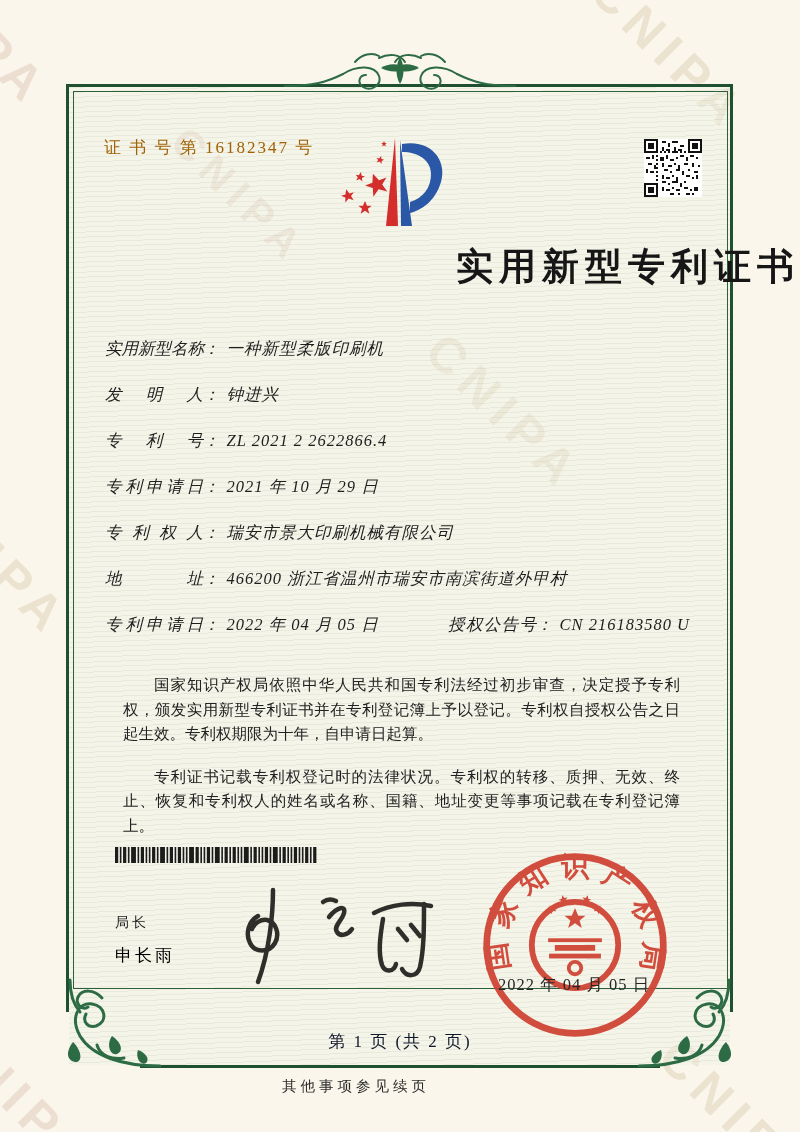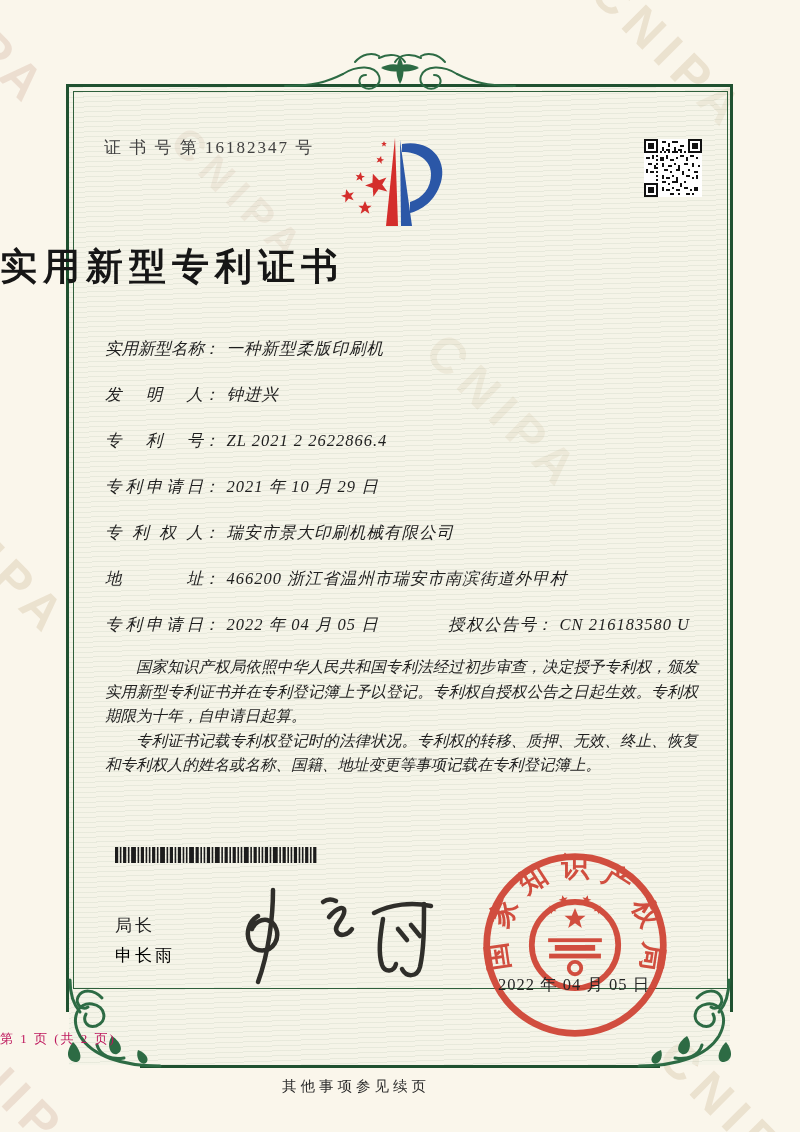--- a/index.html
+++ b/index.html
@@ -29,54 +29,54 @@
   }
   .b-top{left:66px;top:84px;width:667px;height:3px;background:#1f5130;z-index:2;}
   .b-left{left:66px;top:84px;width:3px;height:928px;background:#1f5130;z-index:2;}
   .b-right{left:730px;top:84px;width:3px;height:928px;background:#1f5130;z-index:2;}
   .b-bottom{left:140px;top:1065px;width:520px;height:3px;background:#1f5130;z-index:2;}
   .b-inner{
     left:73px;top:91px;width:653px;height:896px;border:1px solid #2e5f3b;z-index:2;
   }
   .ornament{z-index:3;}
   
-  .cert-no{left:104px;top:136px;font-size:17px;letter-spacing:2px;z-index:4;color:#404040;}
+  .cert-no{left:104px;top:136px;font-size:17px;letter-spacing:2px;z-index:4;color:#a16207;}
   .logo{left:338px;top:132px;z-index:4;}
   .qr{left:644px;top:139px;z-index:4;}
   .title{
-    left:0;top:242px;width:800px;text-align:left;z-index:4;
+    left:0;top:242px;width:800px;text-align:right;z-index:4;
     font-size:37px;font-weight:bold;letter-spacing:6px;color:#161616;
   }
   
   .fields{left:105px;top:338px;width:600px;z-index:4;font-size:16.5px;font-style:italic;}
   .field-row{position:relative;height:46px;white-space:nowrap;}
   .flabel{
     display:inline-block;width:98px;vertical-align:top;
     text-align:justify;text-align-last:justify;color:#1e1e1e;
   }
   .fcolon{display:inline-block;color:#1e1e1e;}
   .fvalue{display:inline-block;margin-left:7px;letter-spacing:1px;color:#1e1e1e;}
   .grant-no{position:absolute;left:315px;top:0;margin-left:28px;}
   .grant-no .flabel{width:88px;}
   
   .paras{left:105px;top:655px;width:593px;z-index:4;
     font-size:15.5px;line-height:24.5px;text-align:justify;color:#222;}
-  .paras p{margin:0;text-indent:2em;font-style:italic;}
+  .paras p{margin:18px;text-indent:2em;}
   
   .barcode{left:115px;top:847px;z-index:4;}
   .issuer-title{left:115px;top:914px;z-index:4;
-    font-family:"Liberation Sans","DejaVu Sans",sans-serif;font-size:17px;letter-spacing:3px;color:#232323;}
+    font-family:"Liberation Sans","DejaVu Sans",sans-serif;font-size:14px;letter-spacing:3px;color:#232323;}
   .issuer-name{left:115px;top:944px;z-index:4;
     font-family:"Liberation Sans","DejaVu Sans",sans-serif;font-size:17px;letter-spacing:3px;color:#000000;}
   .signature{left:228px;top:884px;z-index:4;}
   .seal{left:479px;top:849px;z-index:5;opacity:0.93;}
   .seal-date{left:498px;top:974px;width:150px;z-index:6;
     font-size:16.5px;letter-spacing:1px;color:#262626;white-space:nowrap;}
-  .page-info{left:0;top:1030px;width:800px;z-index:4;
-    font-size:13px;letter-spacing:2px;color:#be185d;}
+  .page-info{left:0;top:1030px;width:800px;text-align:center;z-index:4;
+    font-size:17px;letter-spacing:2px;color:#0f172a;}
   .footer-note{left:0;top:1077px;width:712px;text-align:center;z-index:4;
     font-size:14.5px;letter-spacing:4px;color:#2b2b2b;}
 </style>
 </head>
 <body>
 
 <svg width="0" height="0" style="position:absolute" aria-hidden="true">
   <defs>
     <path id="star" d="M0,-10L2.94,-3.09L9.51,-3.09L4.19,1.18L6.18,8.09L0,3.82L-6.18,8.09L-4.19,1.18L-9.51,-3.09L-2.94,-3.09Z"></path>
   </defs>

